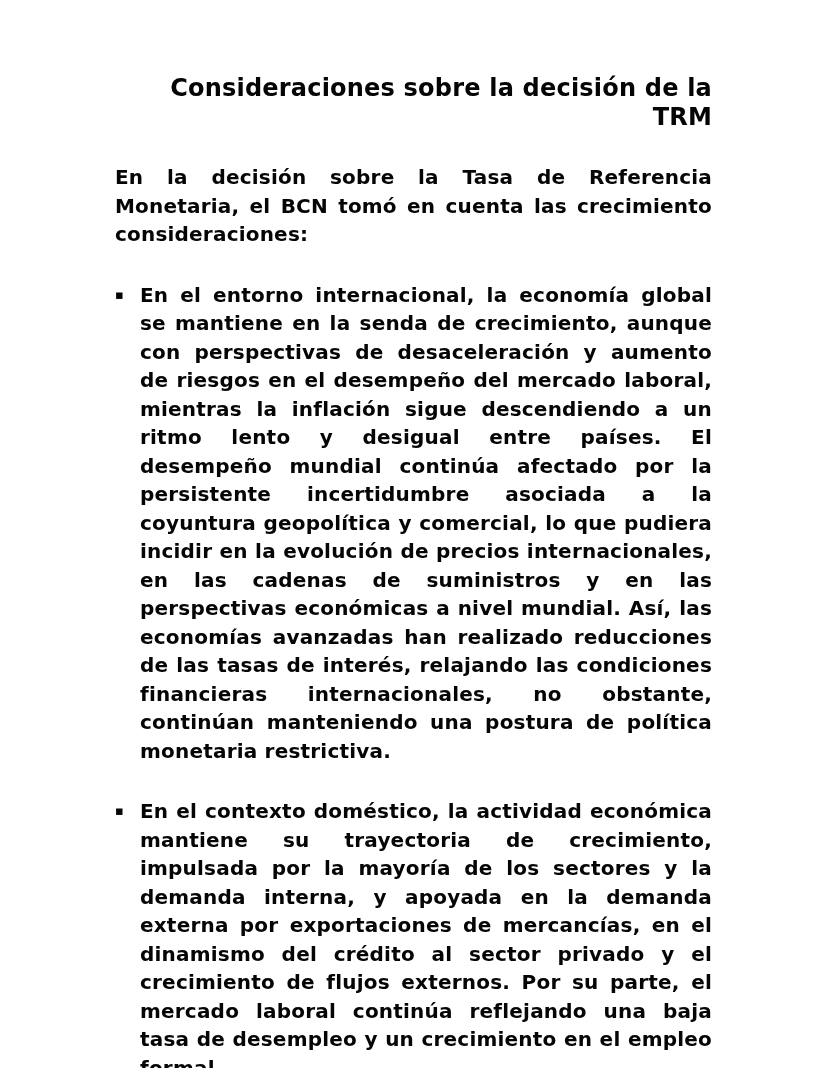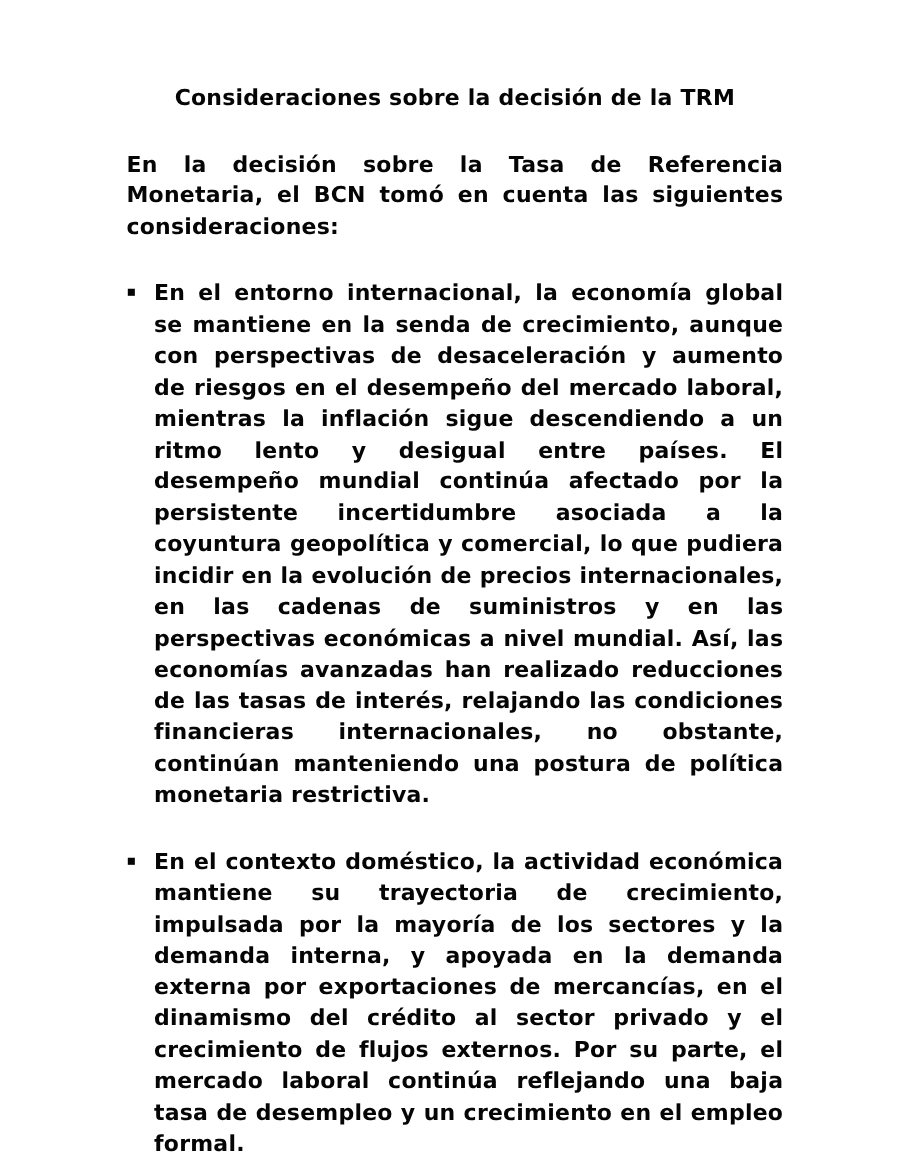--- a/index.html
+++ b/index.html
@@ -17,25 +17,25 @@
     font-weight: 700;
     color: #050505;
   }
   .content {
     position: absolute;
     left: 115px;
     right: 113px;
     top: 74px;
   }
   .doc-title {
-    font-size: 20px;
+    font-size: 24px;
     line-height: 28.5px;
     margin: 0 0 32px 0;
     letter-spacing: 0.2px;
-    text-align: center;
+    text-align: right;
   }
   .doc-paragraph {
     font-size: 20px;
     line-height: 28.5px;
     margin: 0 0 32px 0;
     letter-spacing: 0.2px;
     text-align: justify;
   }
   .doc-list {
     list-style: none;
@@ -62,21 +62,21 @@
   }
 </style>
 </head>
 <body>
 
 <div class="page">
   <div class="content">
 
     <h1 class="doc-title">Consideraciones sobre la decisión de la TRM</h1>
 
-    <p class="doc-paragraph">En la decisión sobre la Tasa de Referencia Monetaria, el BCN tomó en cuenta las siguientes consideraciones:</p>
+    <p class="doc-paragraph">En la decisión sobre la Tasa de Referencia Monetaria, el BCN tomó en cuenta las crecimiento consideraciones:</p>
 
     <ul class="doc-list">
       <li>
         <span class="bullet-marker">▪</span>
         <span>En el entorno internacional, la economía global se mantiene en la senda de crecimiento, aunque con perspectivas de desaceleración y aumento de riesgos en el desempeño del mercado laboral, mientras la inflación sigue descendiendo a un ritmo lento y desigual entre países. El desempeño mundial continúa afectado por la persistente incertidumbre asociada a la coyuntura geopolítica y comercial, lo que pudiera incidir en la evolución de precios internacionales, en las cadenas de suministros y en las perspectivas económicas a nivel mundial. Así, las economías avanzadas han realizado reducciones de las tasas de interés, relajando las condiciones financieras internacionales, no obstante, continúan manteniendo una postura de política monetaria restrictiva.</span>
       </li>
       <li>
         <span class="bullet-marker">▪</span>
         <span>En el contexto doméstico, la actividad económica mantiene su trayectoria de crecimiento, impulsada por la mayoría de los sectores y la demanda interna, y apoyada en la demanda externa por exportaciones de mercancías, en el dinamismo del crédito al sector privado y el crecimiento de flujos externos. Por su parte, el mercado laboral continúa reflejando una baja tasa de desempleo y un crecimiento en el empleo formal.</span>
       </li>

